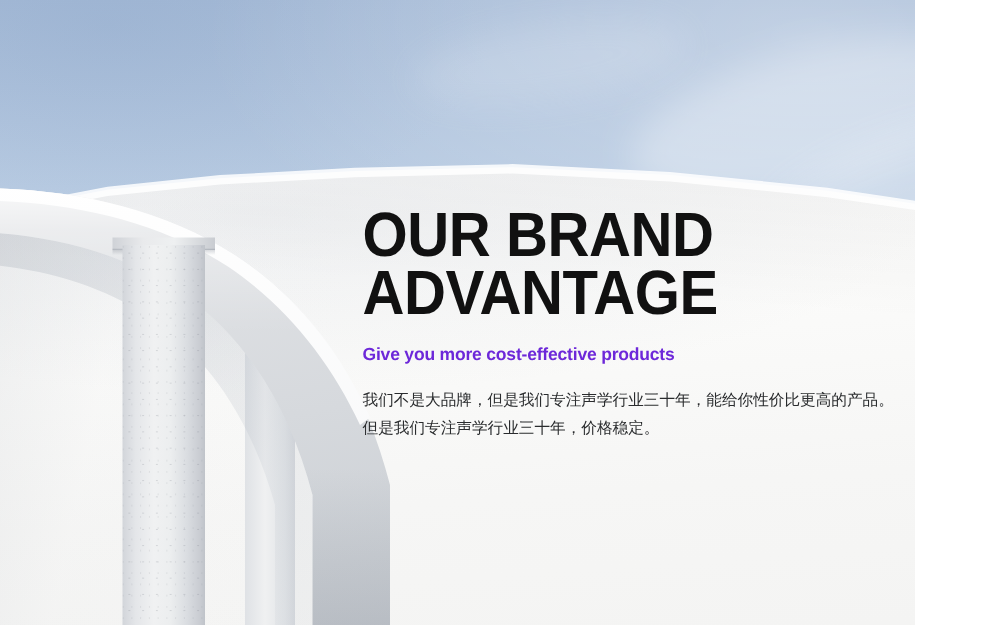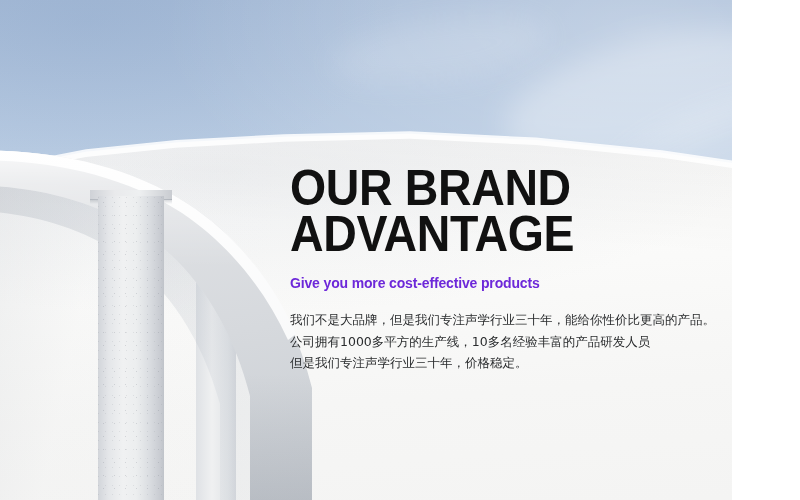--- a/index.html
+++ b/index.html
@@ -296,18 +296,17 @@
 
     <h1 class="headline">
       <span class="hl-line">OUR BRAND</span>
       <span class="hl-line">ADVANTAGE</span>
     </h1>
 
     <p class="subhead">Give you more cost-effective products</p>
 
     <p class="body-copy">
       <span class="cn-line">我们不是大品牌，但是我们专注声学行业三十年，能给你性价比更高的产品。</span>
-      <span class="cn-line">公司拥有1000多平方的生产线，10多名经验丰富的产品研发人员</span>
       <span class="cn-line">但是我们专注声学行业三十年，价格稳定。</span>
     </p>
 
   </div>
 </div>
 
 </body></html>

